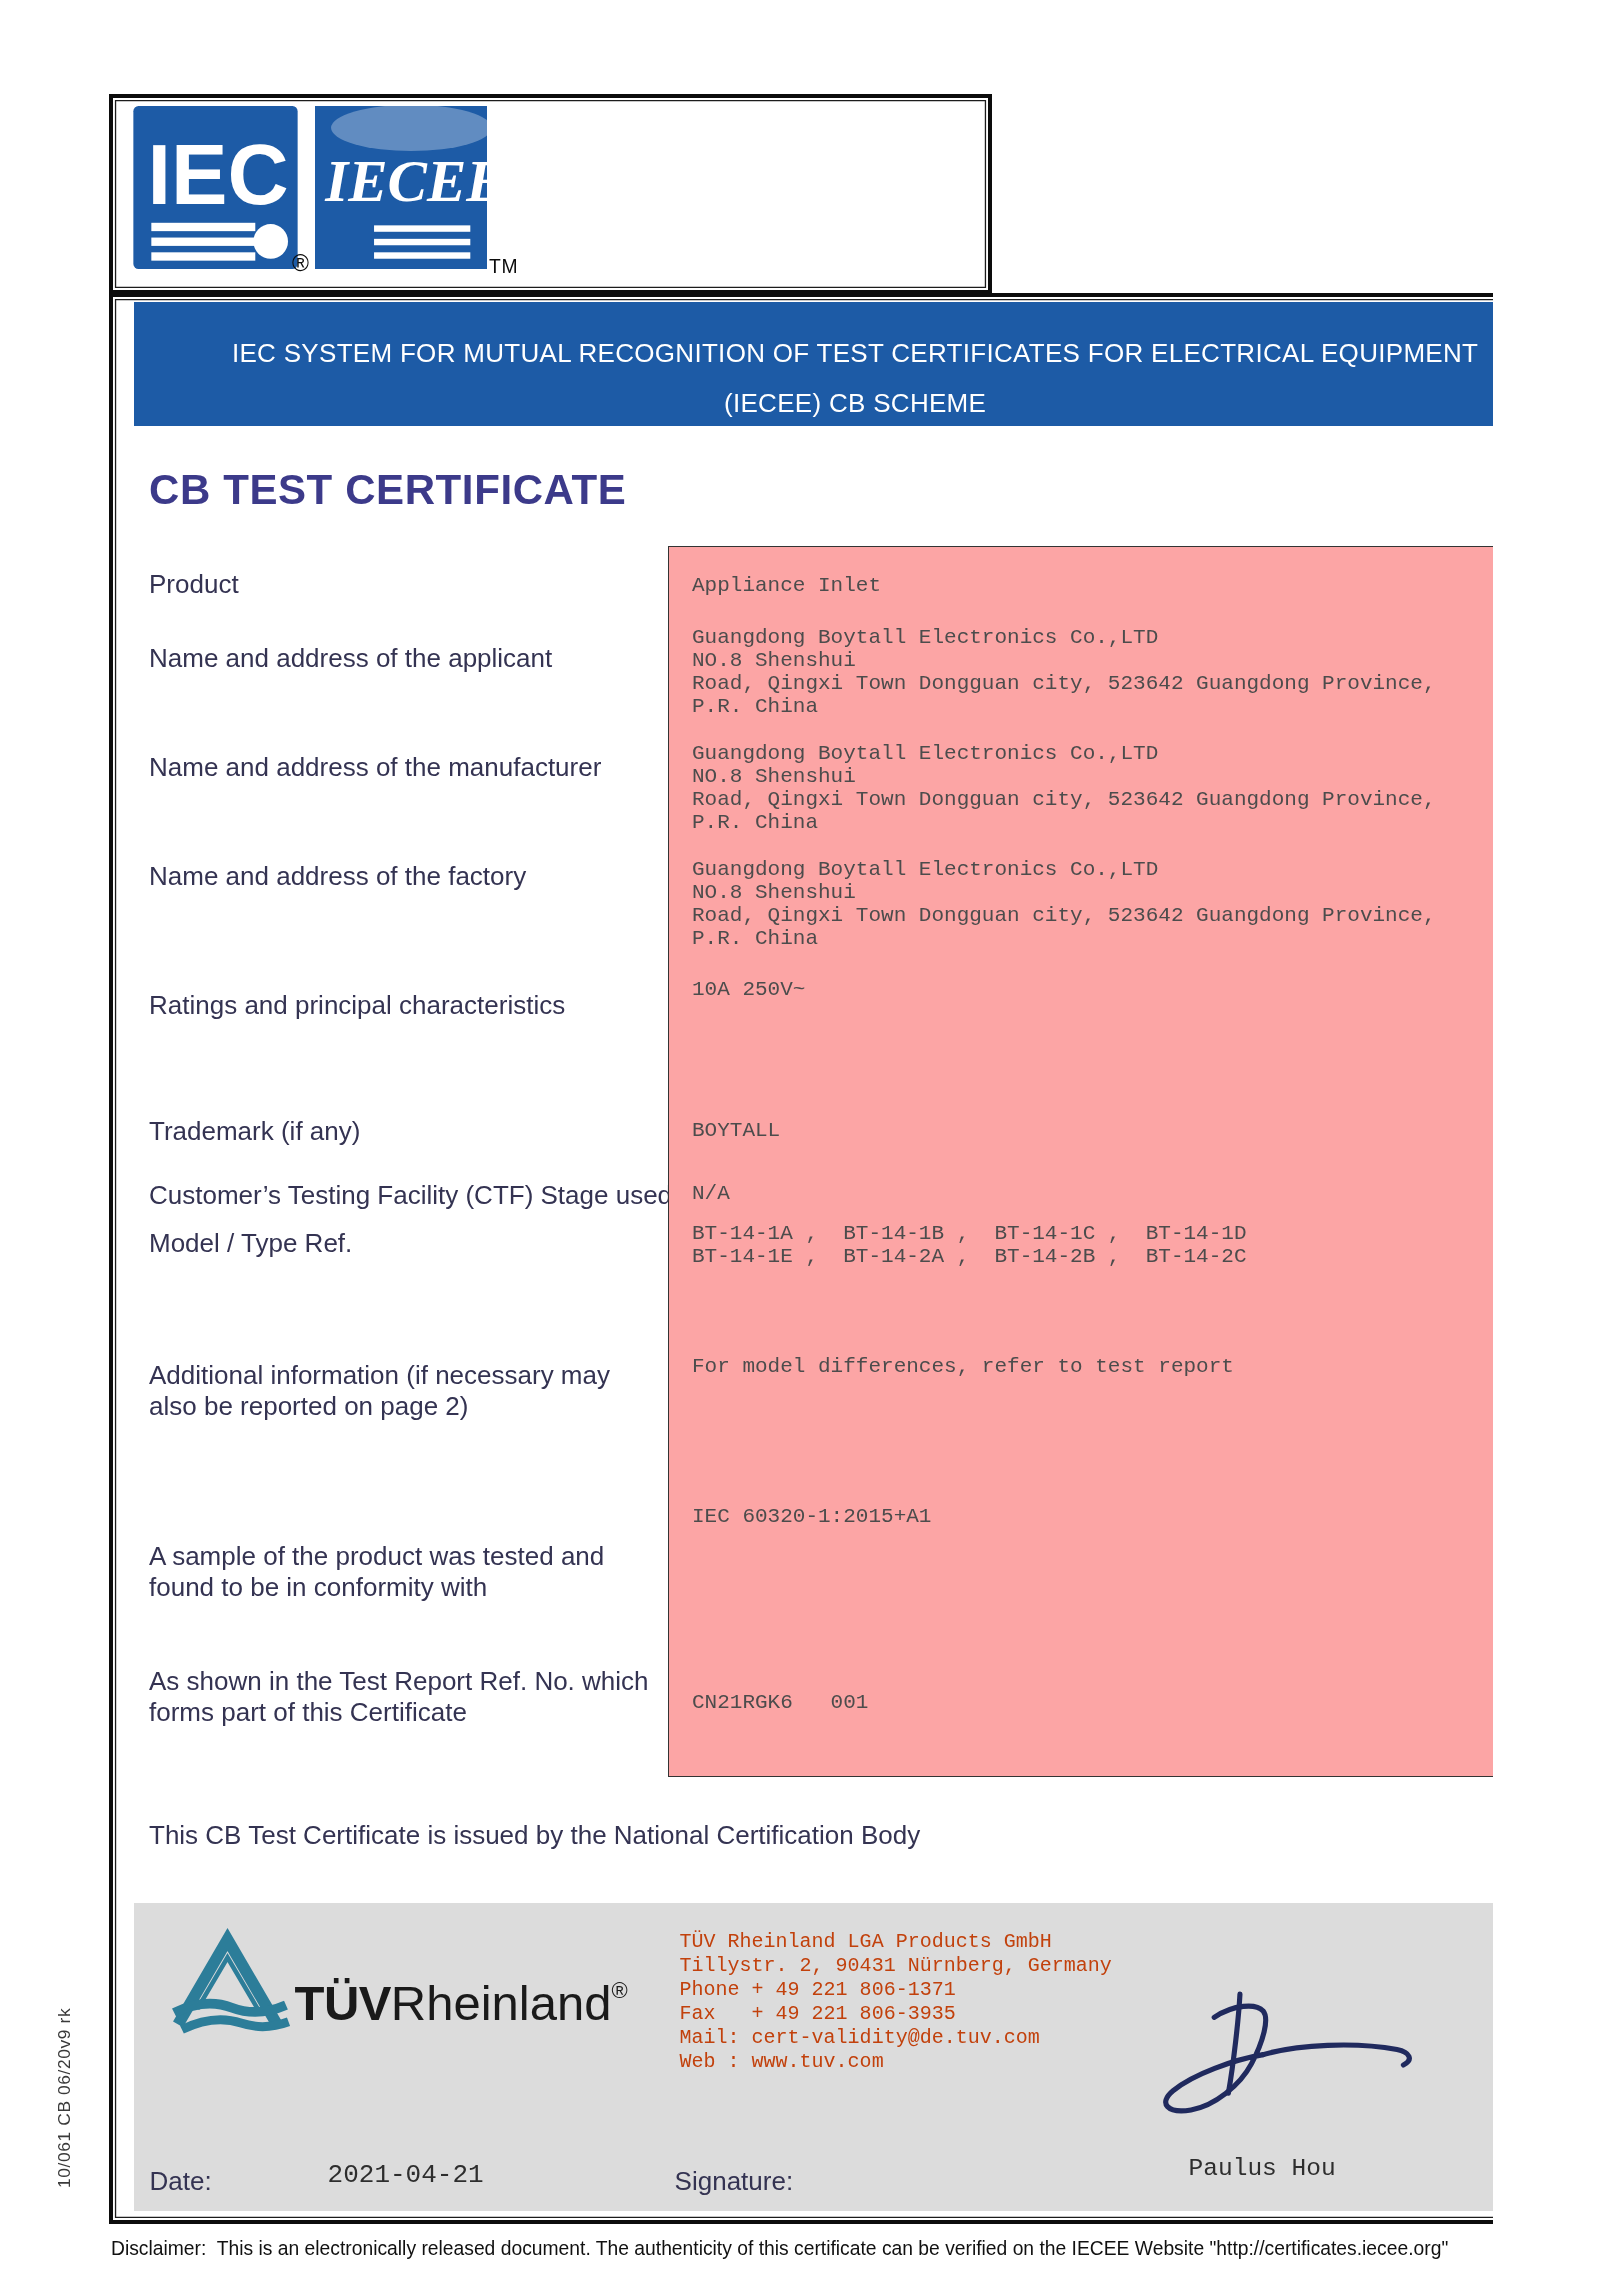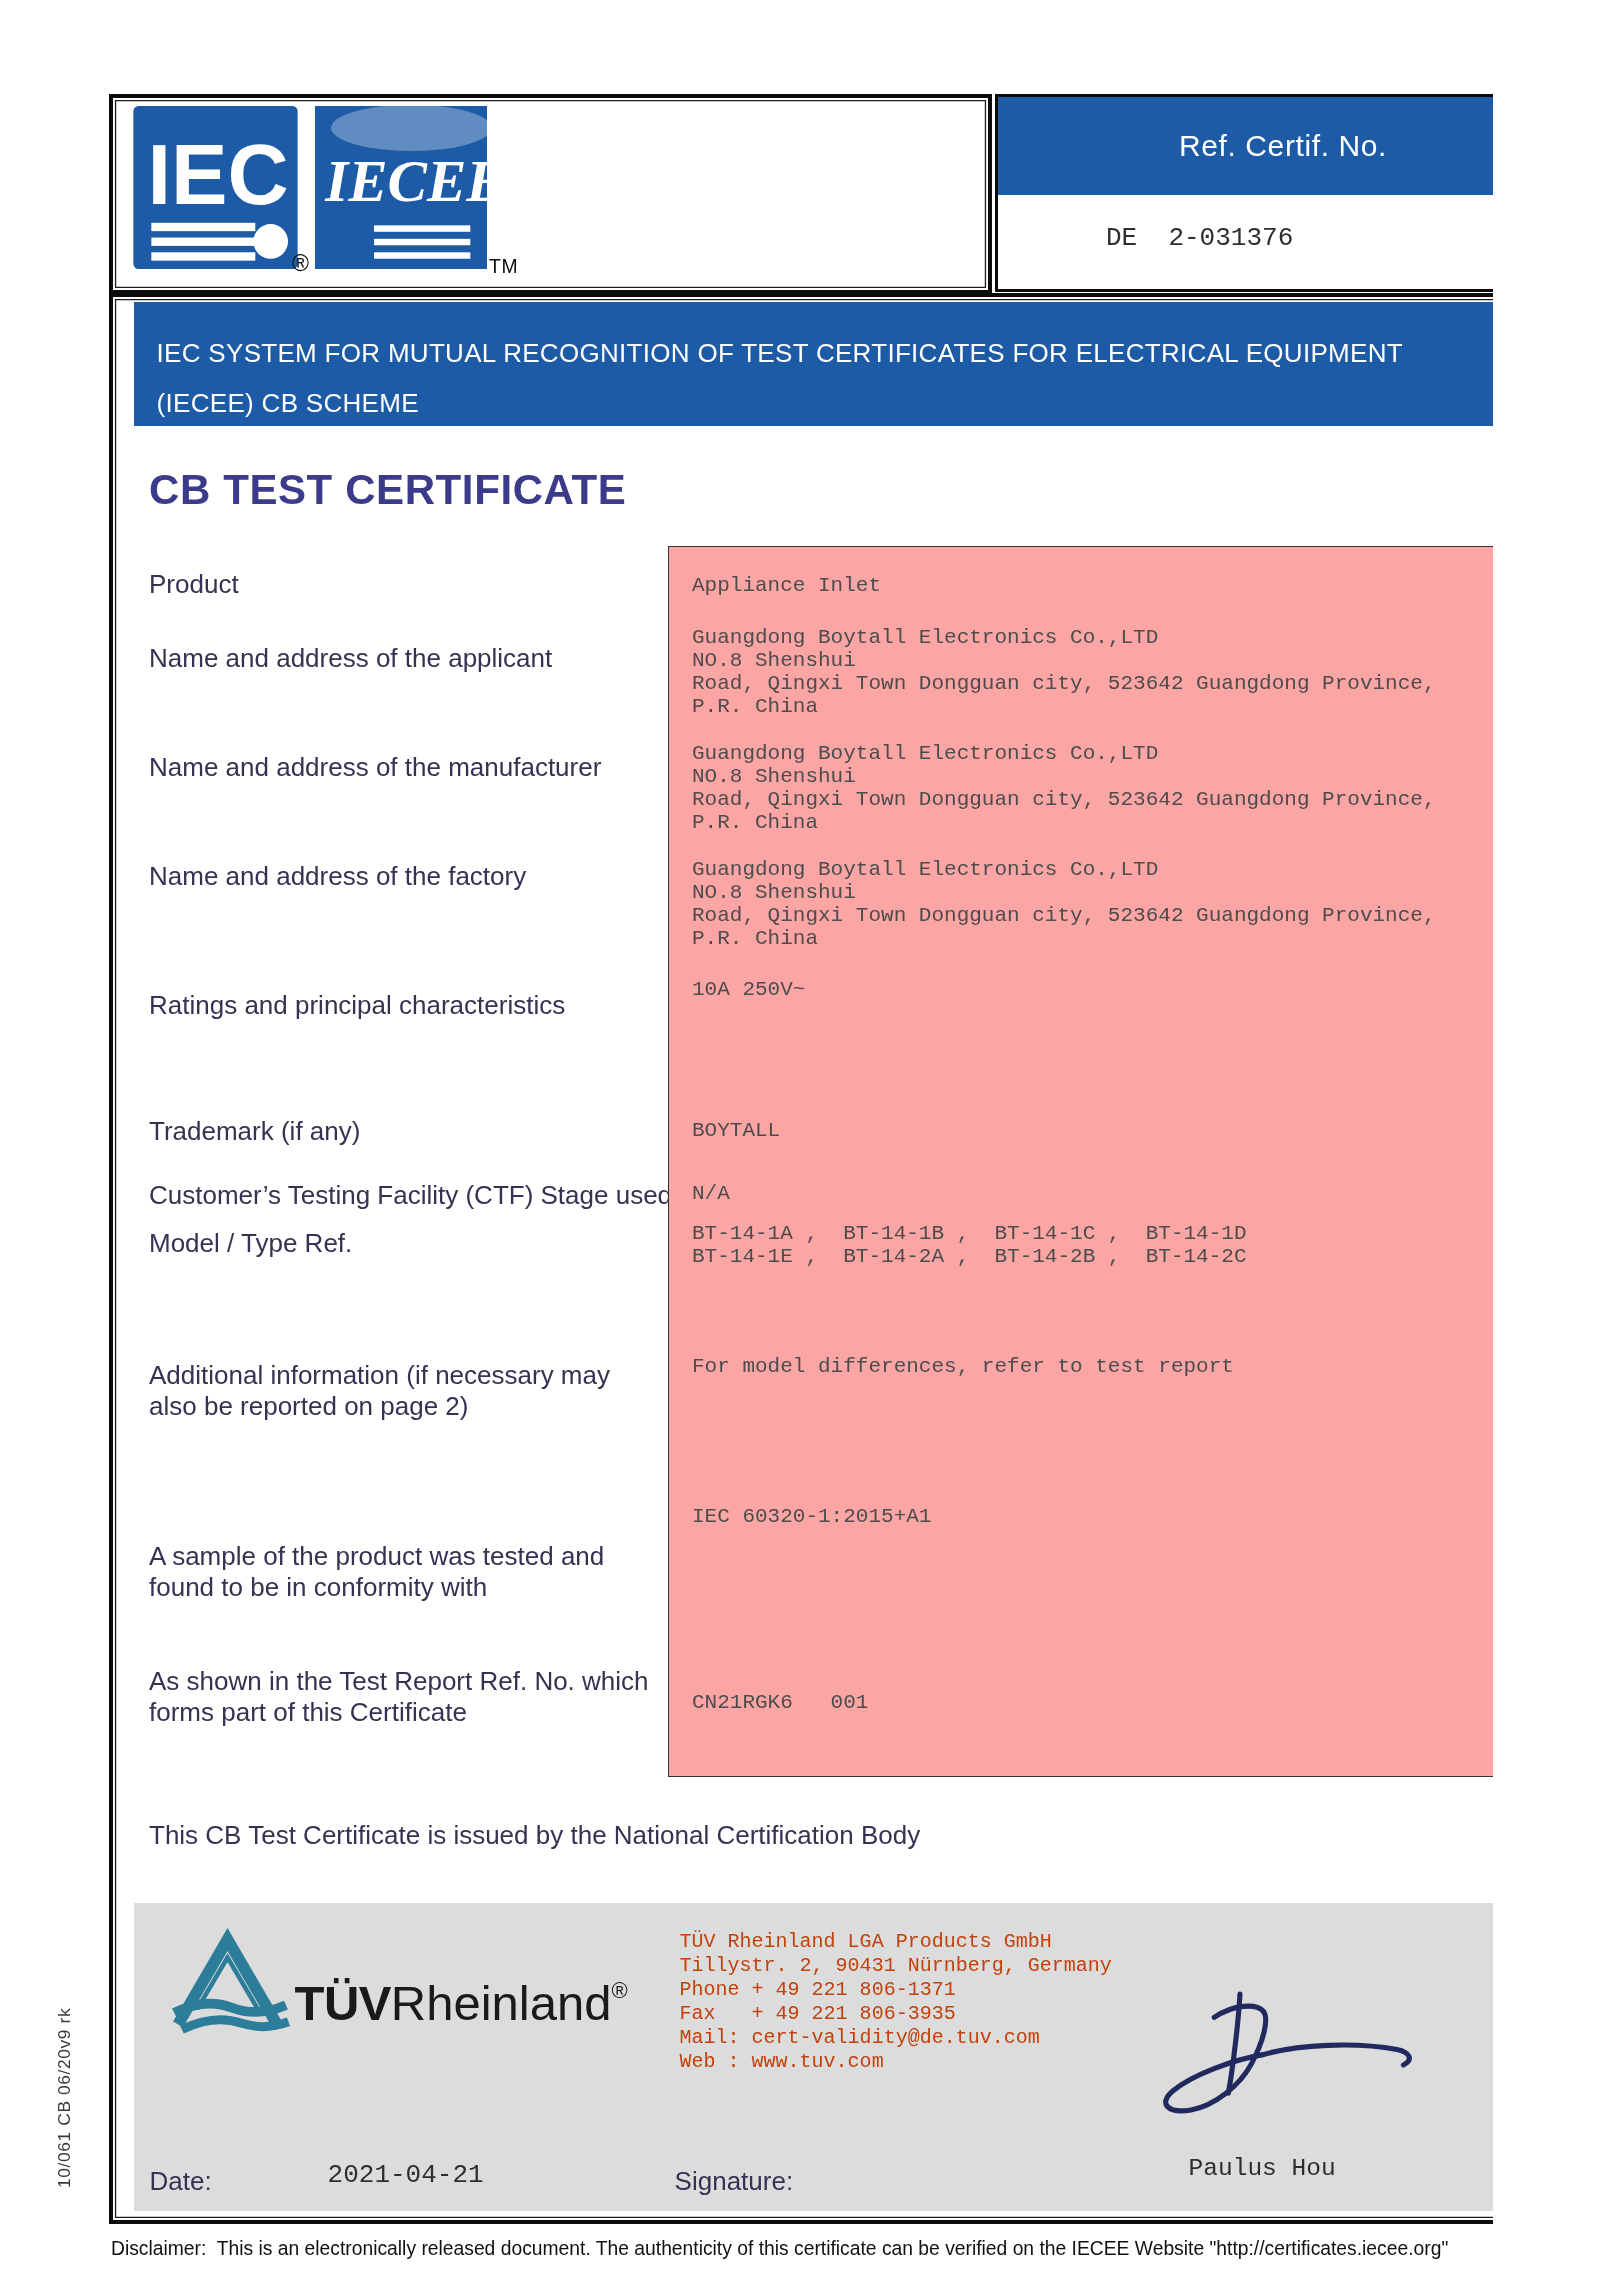--- a/index.html
+++ b/index.html
@@ -11,21 +11,21 @@
   
   .logo-box{left:109px;top:94px;width:875px;height:192px;}
   .ref-box{left:995px;top:94px;width:570px;height:192px;border:3.9px solid #0c0c0c;background:#fff;}
   .ref-head{position:absolute;left:0;top:0;width:100%;height:98px;background:#1d5ba6;
             color:#fff;font-size:30px;line-height:98px;text-align:center;letter-spacing:0.6px;}
   .ref-num{position:absolute;left:108px;top:126px;font-family:"Liberation Mono",monospace;
            font-size:26px;color:#2e2e2e;white-space:pre;}
   
   .main-box{left:109px;top:293px;width:1456px;height:1923px;}
   .banner{position:absolute;left:20.6px;top:5.1px;width:1420px;height:124px;background:#1d5ba6;}
-  .banner-text{padding:26px 0 0 23px;font-size:26px;line-height:50px;color:#ffffff;letter-spacing:0.3px;}
+  .banner-text{padding:26px 0 0 23px;font-size:26px;line-height:50px;color:#ffffff;letter-spacing:0.3px;text-align:center;}
   .doc-title{position:absolute;left:36px;top:169px;font-size:42px;font-weight:bold;
              color:#3c3a8a;letter-spacing:0.6px;}
   .lbl{position:absolute;font-size:26px;line-height:31px;color:#343352;white-space:pre;}
   .gray-box{position:absolute;left:555px;top:249px;width:830px;height:1229px;
             background:#fca5a5;border:1.9px solid #333333;}
   .val{position:absolute;font-family:"Liberation Mono",monospace;font-size:21px;line-height:23px;
        color:#4c4c4c;white-space:pre;}
   .issued{position:absolute;left:36px;top:1523px;font-size:26px;color:#343352;}
   .band{position:absolute;left:20.6px;top:1606px;width:1420px;height:308px;background:#dcdcdc;}
   .tuv-text{position:absolute;left:161px;top:72px;font-size:49px;color:#1a1a1a;white-space:nowrap;}
@@ -70,24 +70,20 @@
         <text x="16" y="148" font-family="Liberation Serif, serif" font-style="italic" font-weight="bold" font-size="92" fill="#ffffff">IECEE</text>
         <rect x="92" y="186" width="150" height="10" fill="#ffffff"></rect>
         <rect x="92" y="207" width="150" height="10" fill="#ffffff"></rect>
         <rect x="92" y="228" width="150" height="10" fill="#ffffff"></rect>
       </svg>
     </span>
     <span class="reg-sym" style="left:179px;top:152px;">®</span>
     <span class="tm-sym" style="left:376px;top:158px;">TM</span>
   </div>
 
-  <div class="abs ref-box">
-    <div class="ref-head">Ref. Certif. No.</div>
-    <div class="ref-num">DE  2-031376</div>
-  </div>
 
   <div class="abs framed main-box">
 
     <div class="banner">
       <div class="banner-text">
         <div>IEC SYSTEM FOR MUTUAL RECOGNITION OF TEST CERTIFICATES FOR ELECTRICAL EQUIPMENT</div>
         <div>(IECEE) CB SCHEME</div>
       </div>
     </div>
 

